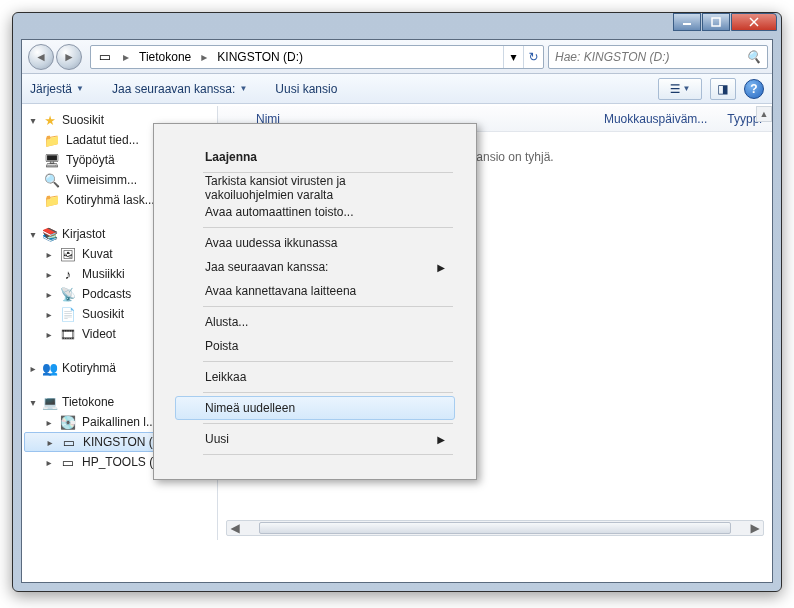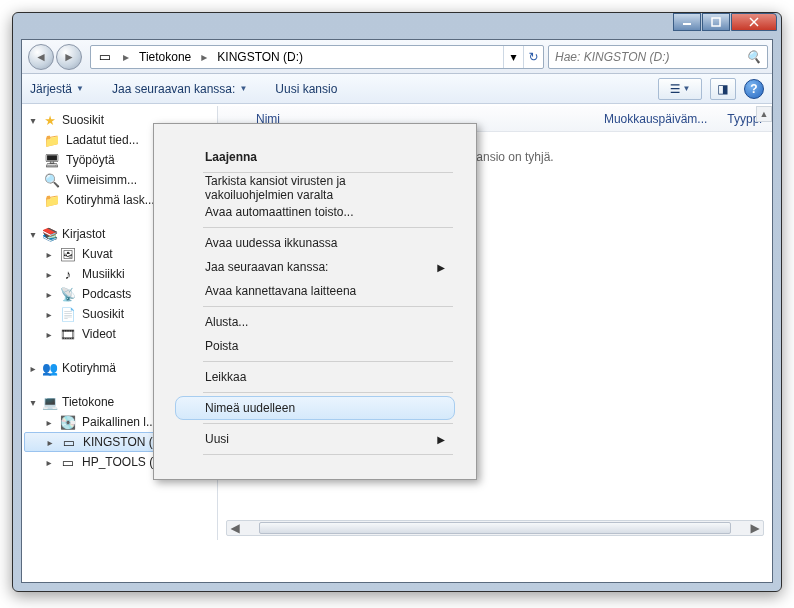--- a/index.html
+++ b/index.html
@@ -59,21 +59,21 @@
 .scroll-v { position:absolute; right:0; top:0; width:16px; height:30px;}
 .scroll-v .arr{width:16px;height:16px;background:#f0f2f5;border:1px solid #cfd6de;display:flex;align-items:center;justify-content:center;color:#666;font-size:9px;}
 
 .status { position:absolute; left:0; right:0; bottom:0; height:42px; border-top:1px solid #d8dee6; display:flex; align-items:center; padding:0 10px; gap:14px; background:linear-gradient(#fafbfd,#eef2f7);}
 .statusicon { width:44px;height:30px;background:linear-gradient(#f4f6f8,#d6dce2);border:1px solid #c2cad2;border-radius:2px;}
 .statustxt { color:#1a3a6a;}
 
 .ctxmenu { position:absolute; left:153px; top:123px; width:324px; background:#f2f2f2; border:1px solid #9a9a9a; box-shadow:3px 3px 8px rgba(0,0,0,.35); padding:21px;}
 .ctxitem { height:24px; display:flex; align-items:center; padding:0 32px 0 30px; color:#222; position:relative;}
 .ctxitem.bold { font-weight:bold;}
-.ctxitem.hov { background:linear-gradient(#eaf4fe,#d5e9fb); border:1px solid #a7cdf0; border-radius:8px; padding-left:29px;}
+.ctxitem.hov { background:linear-gradient(#eaf4fe,#d5e9fb); border:1px solid #a7cdf0; border-radius:3px; padding-left:29px;}
 .ctxsep { height:1px; background:#d0d0d0; margin:3px 2px 3px 28px;}
 .ctxarrow { position:absolute; right:10px; font-size:10px;}
 </style>
 </head>
 <body>
 
 <div class="window">
   <div class="titlebar">
     <div class="winbtn min">
         <svg width="10" height="10">

